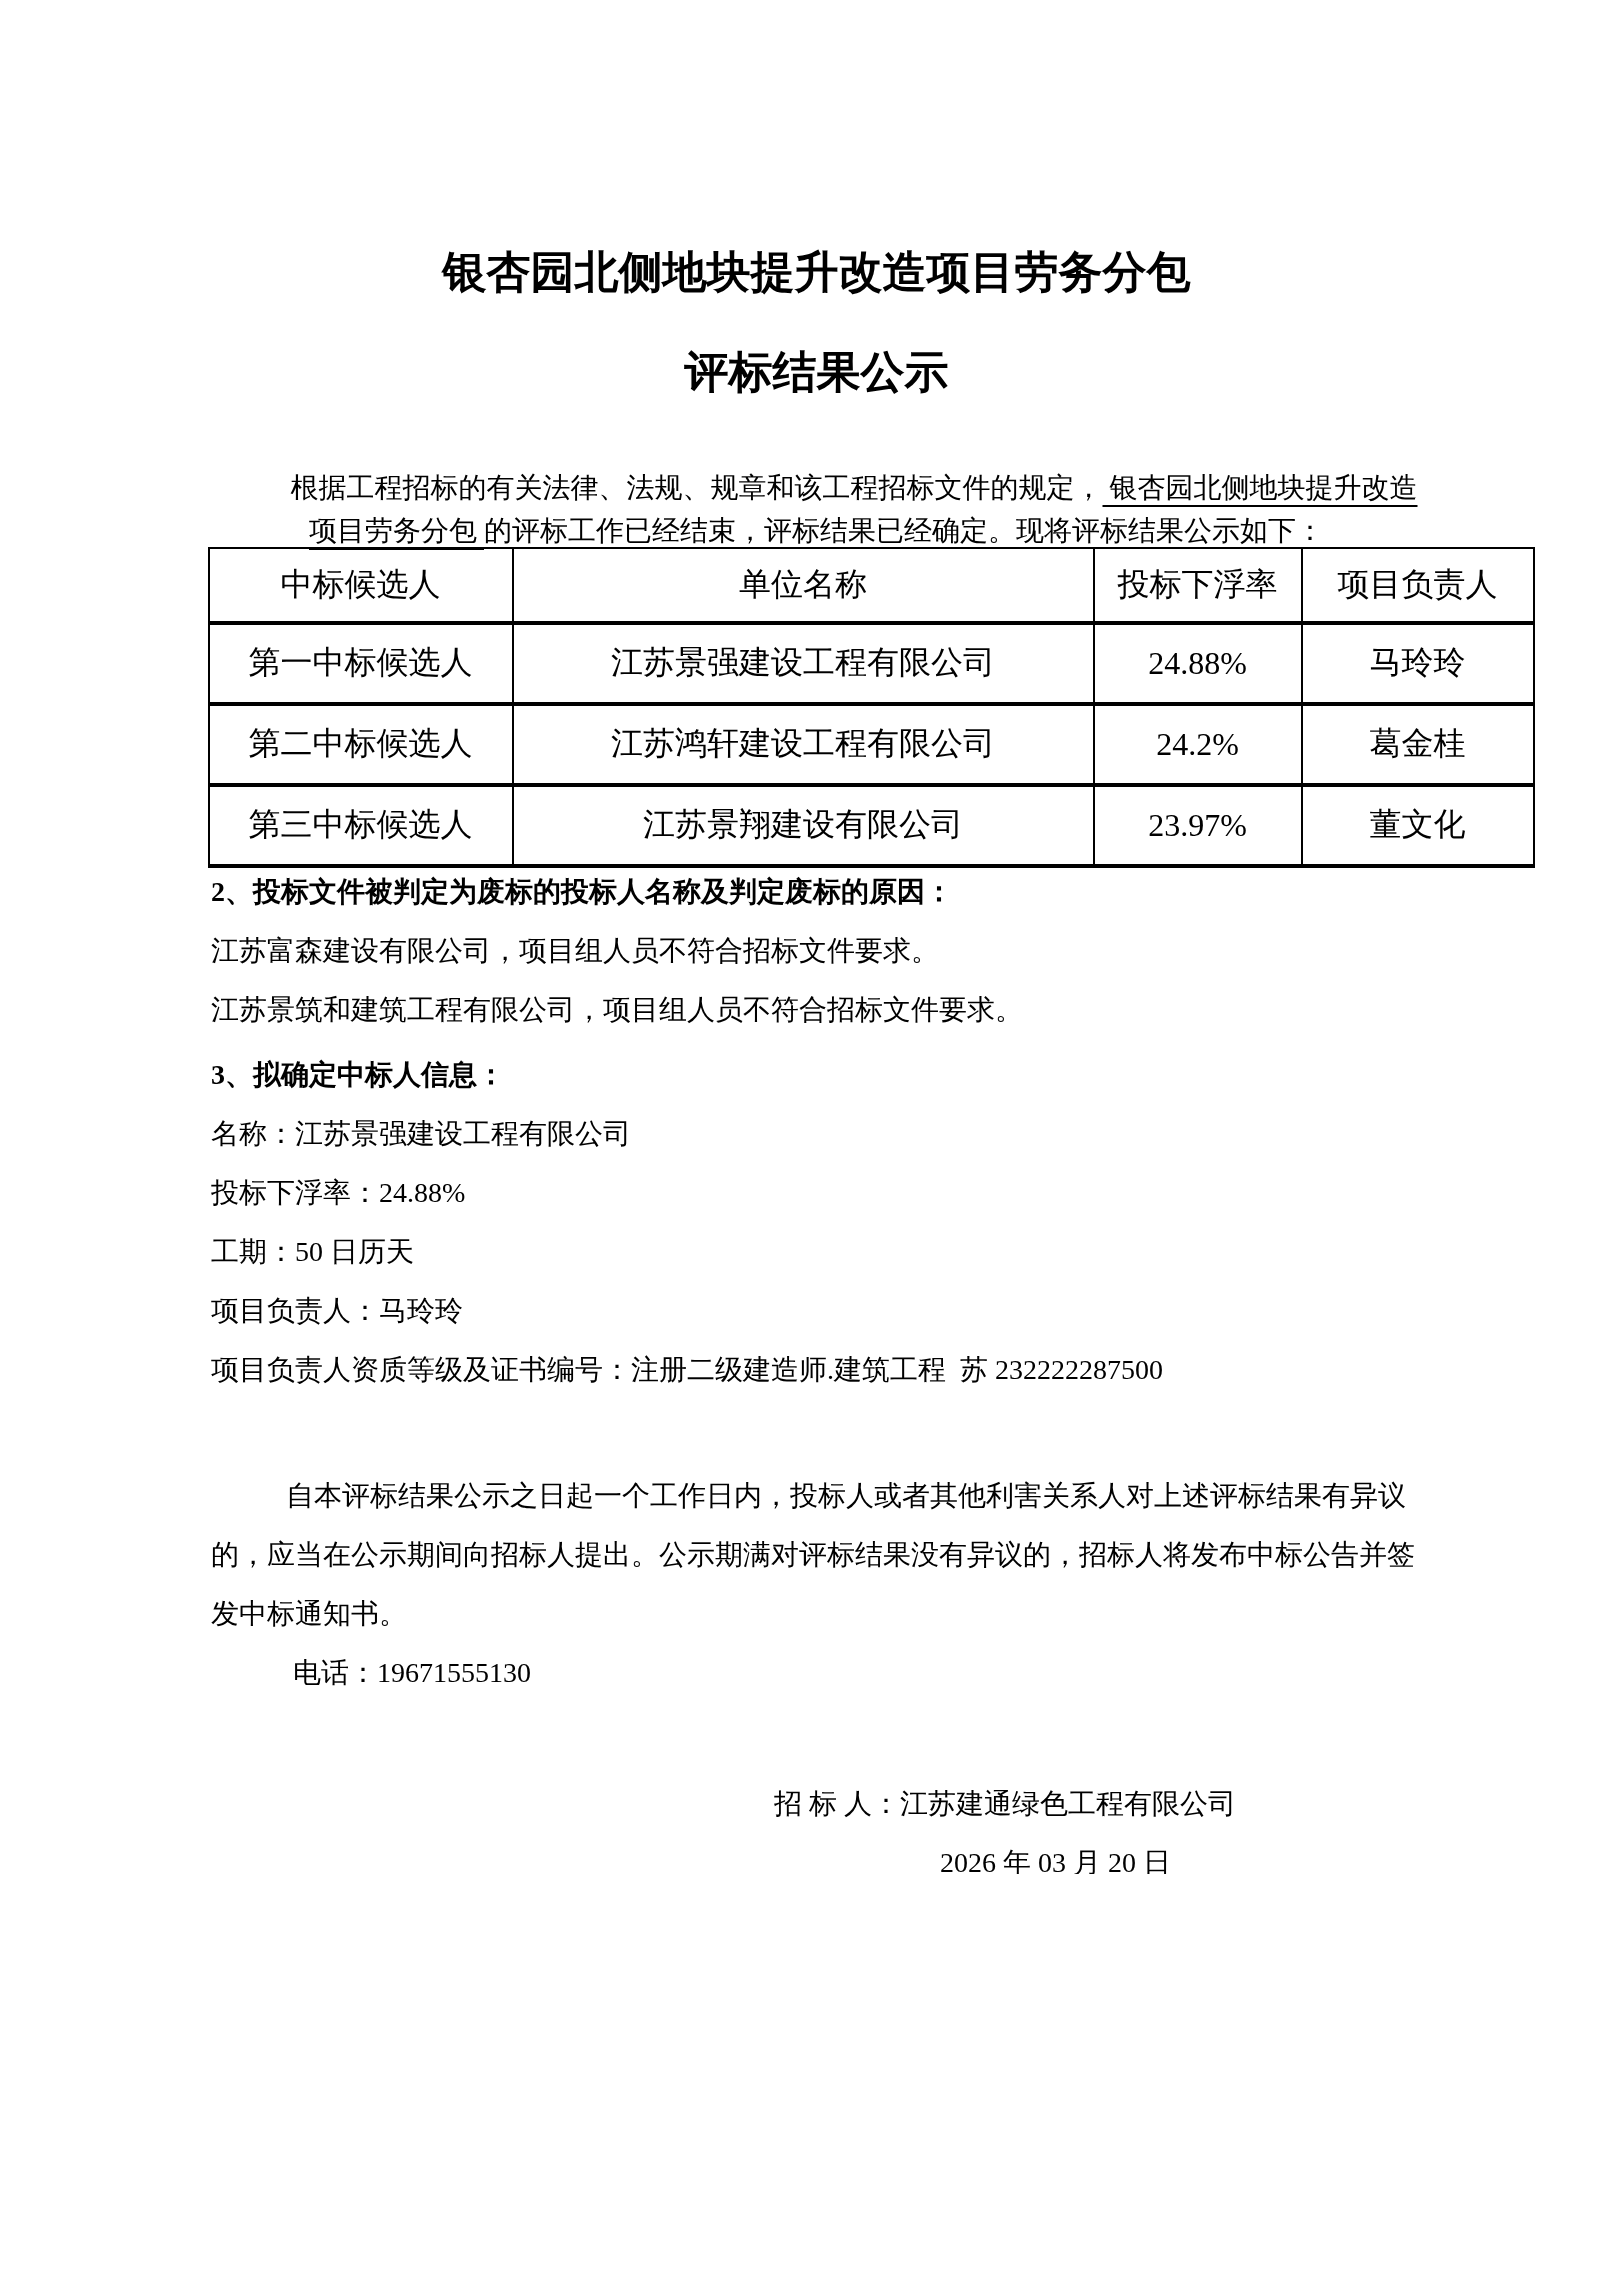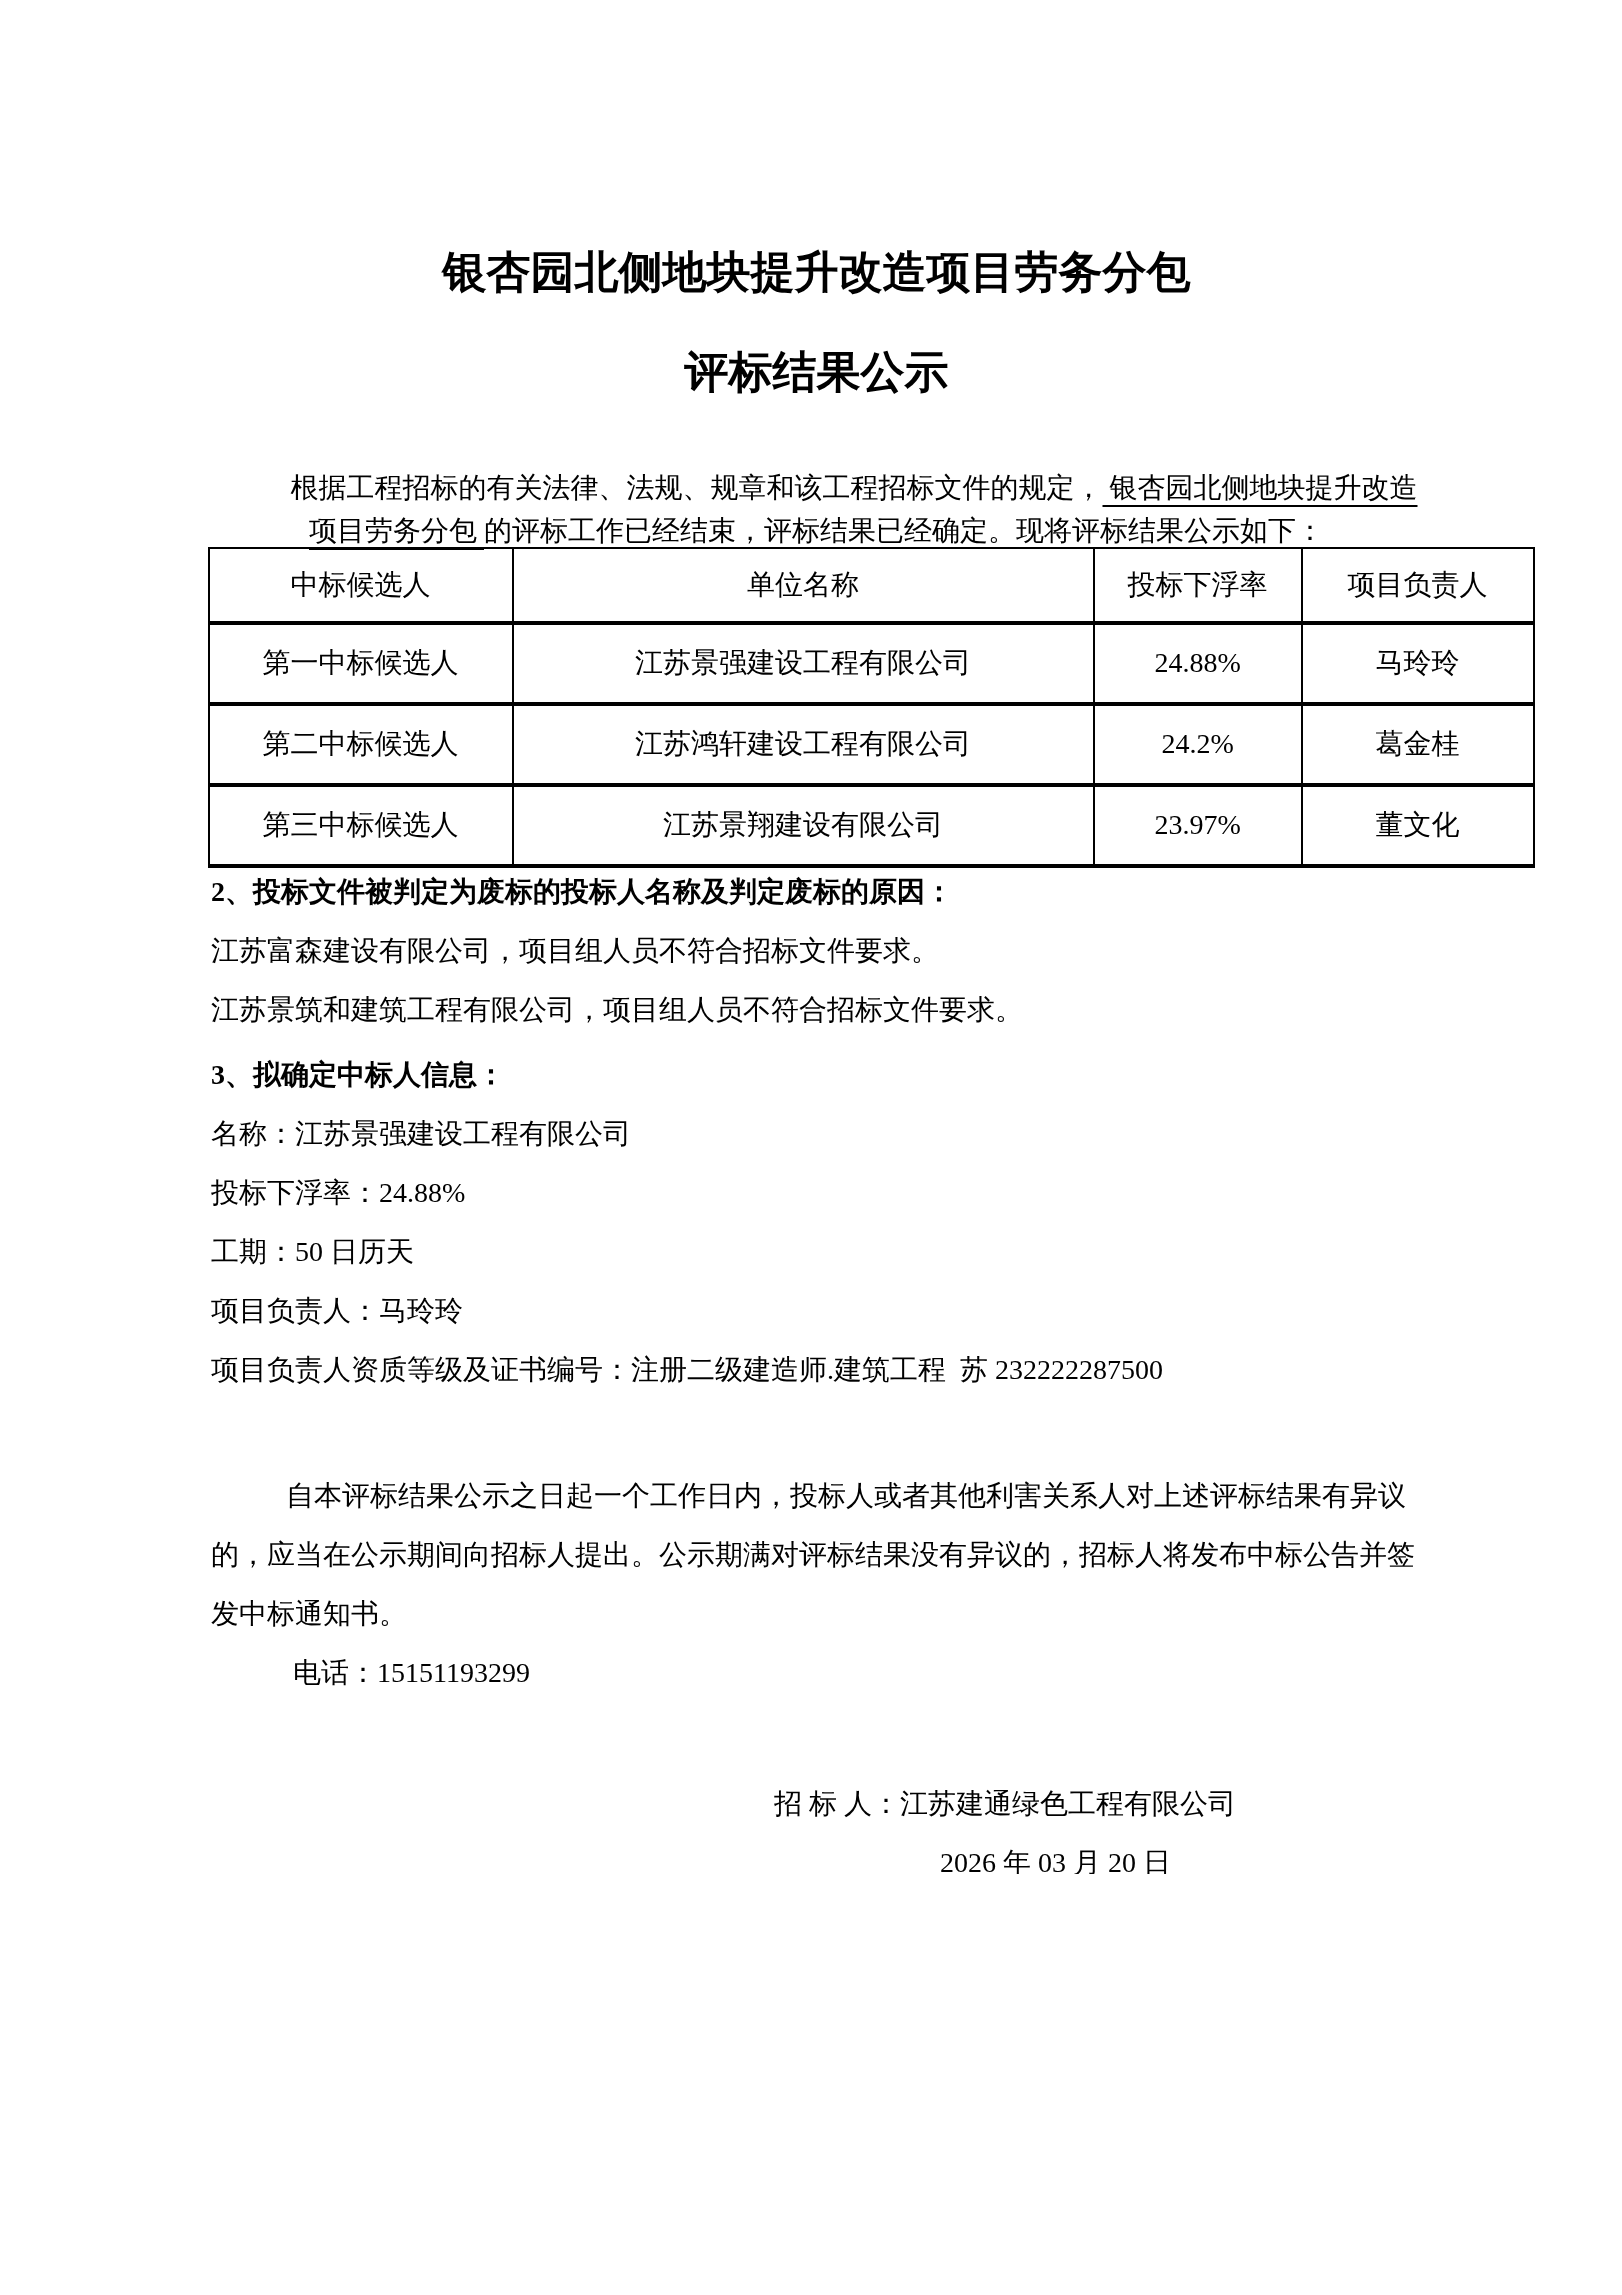--- a/index.html
+++ b/index.html
@@ -54,21 +54,21 @@
     table-layout: fixed;
   }
   .result-table th, .result-table td {
     border-left: 2px solid #000;
     border-right: 2px solid #000;
     border-top: 4.1px solid #000;
     border-bottom: 4.1px solid #000;
     text-align: center;
     vertical-align: middle;
     font-weight: normal;
-    font-size: 28px;
+    font-size: 32px;
     padding: 0;
   }
   .result-table thead th { border-top: 2px solid #000; height: 72px; }
   .result-table tbody td { height: 77px; }
   .closing {
     margin: 67px 0 0 0;
     line-height: 59px;
     text-indent: 75px;
     white-space: pre-wrap;
   }
@@ -136,21 +136,21 @@
 
   <p class="sec-heading sec3-heading">3、拟确定中标人信息：</p>
   <p class="line">名称：江苏景强建设工程有限公司</p>
   <p class="line">投标下浮率：24.88%</p>
   <p class="line">工期：50 日历天</p>
   <p class="line">项目负责人：马玲玲</p>
   <p class="line">项目负责人资质等级及证书编号：注册二级建造师.建筑工程  苏 232222287500</p>
 
   <p class="closing">自本评标结果公示之日起一个工作日内，投标人或者其他利害关系人对上述评标结果有异议的，应当在公示期间向招标人提出。公示期满对评标结果没有异议的，招标人将发布中标公告并签发中标通知书。</p>
 
-  <p class="line phone-line">电话：15151193299</p>
+  <p class="line phone-line">电话：19671555130</p>
 
   <p class="line tenderer-line">招 标 人：江苏建通绿色工程有限公司</p>
   <p class="line date-line">2026 年 03 月 20 日</p>
 
   <p class="page-number">1</p>
 
 </div>
 
 
 </body></html>

